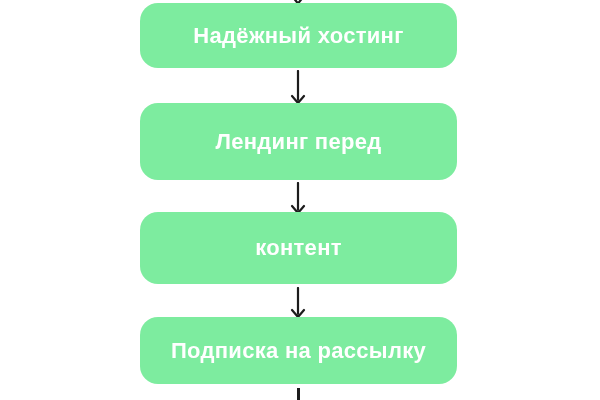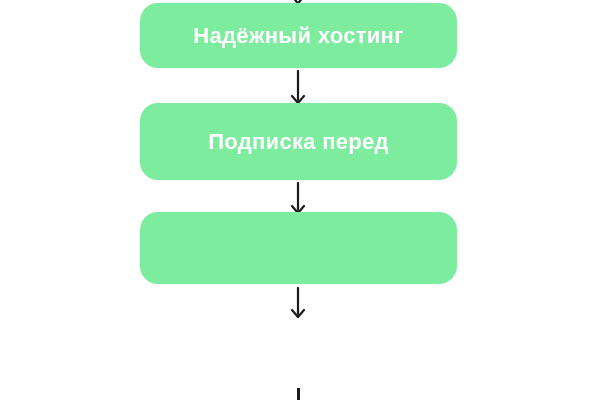--- a/index.html
+++ b/index.html
@@ -64,35 +64,41 @@
     </div>
   </div>
 
   <svg class="flow-arrow" style="top:70px; height:34px;" viewBox="0 0 20 34">
     <line x1="10" y1="1" x2="10" y2="30" stroke="#1c1c1c" stroke-width="2.2" stroke-linecap="round"></line>
     <path d="M4 26 L10 33 L16 26" fill="none" stroke="#1c1c1c" stroke-width="2.2" stroke-linecap="round" stroke-linejoin="round"></path>
   </svg>
 
   <div class="node" style="top:103px; height:77px;">
     <div class="node-label">
-      <span class="line">Подписка перед</span>
+      <span class="line">Лендинг перед</span>
     </div>
   </div>
 
   <svg class="flow-arrow" style="top:182px; height:32px;" viewBox="0 0 20 32">
     <line x1="10" y1="1" x2="10" y2="28" stroke="#1c1c1c" stroke-width="2.2" stroke-linecap="round"></line>
     <path d="M4 24 L10 31 L16 24" fill="none" stroke="#1c1c1c" stroke-width="2.2" stroke-linecap="round" stroke-linejoin="round"></path>
   </svg>
 
   <div class="node" style="top:212px; height:72px;">
     <div class="node-label">
+      <span class="line">контент</span>
     </div>
   </div>
 
   <svg class="flow-arrow" style="top:287px; height:31px;" viewBox="0 0 20 31">
     <line x1="10" y1="1" x2="10" y2="27" stroke="#1c1c1c" stroke-width="2.2" stroke-linecap="round"></line>
     <path d="M4 23 L10 30 L16 23" fill="none" stroke="#1c1c1c" stroke-width="2.2" stroke-linecap="round" stroke-linejoin="round"></path>
   </svg>
 
+  <div class="node" style="top:317px; height:67px;">
+    <div class="node-label">
+      <span class="line">Подписка на рассылку</span>
+    </div>
+  </div>
 
   <div class="arrow-stub" style="left:297px; top:388px; width:2.5px; height:12px;"></div>
 
 </div>
 
 </body></html>

